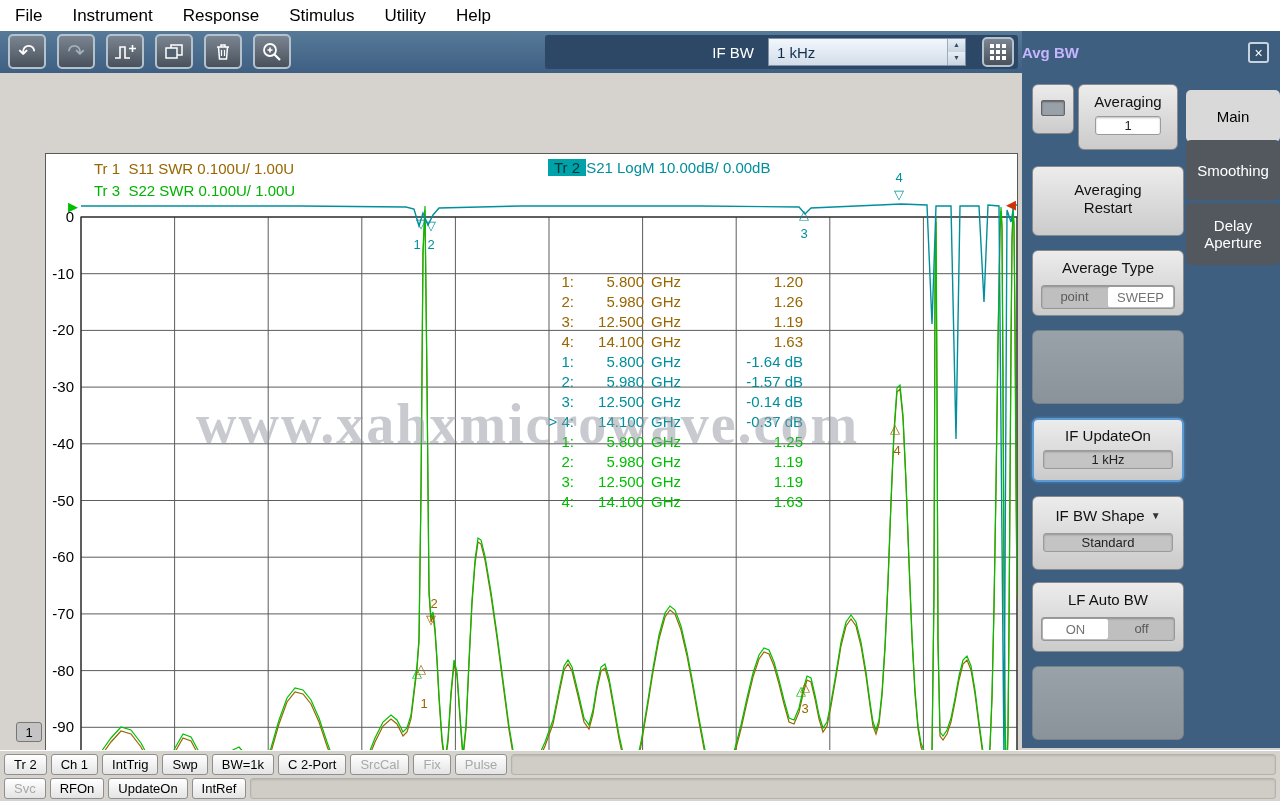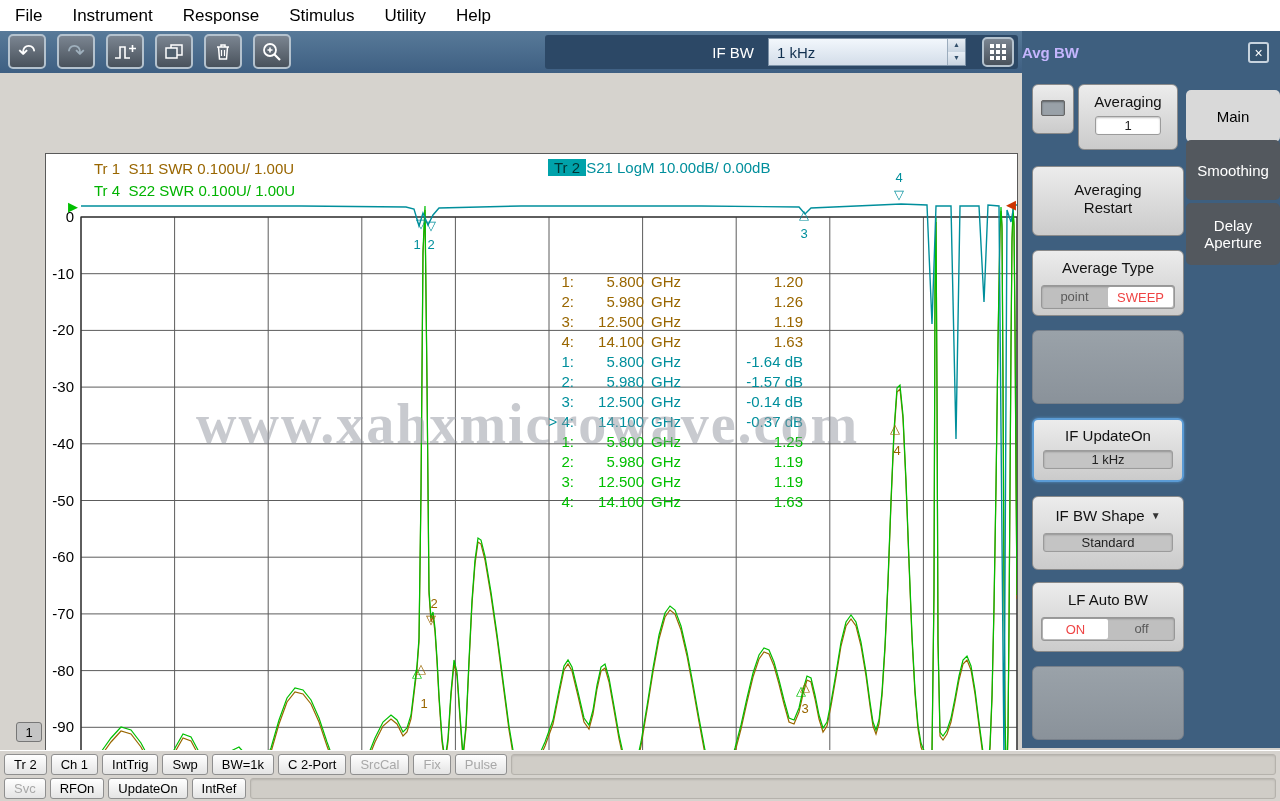--- a/index.html
+++ b/index.html
@@ -69,21 +69,21 @@
   .pbl.row{display:flex;align-items:center;justify-content:center;gap:6px;padding:0 8px;}
   .dd{font-size:10px;color:#333;}
   .inset{margin:5px auto 0;background:#c4c4c4;border:1px solid #9b9b9b;border-radius:3px;
          box-shadow:inset 0 1px 2px rgba(0,0,0,.25);font-size:13px;line-height:17px;color:#222;}
   .inset.white{background:#fff;}
   .ind-slot{width:22px;height:14px;margin:15px auto 0;background:#99a1a8;border:1px solid #666;
             border-radius:2px;box-shadow:inset 0 1px 2px rgba(0,0,0,.4);}
   .tog{display:flex;margin:8px 8px 0;background:#bfbfbf;border:1px solid #979797;border-radius:3px;
        height:22px;box-shadow:inset 0 1px 2px rgba(0,0,0,.25);overflow:hidden;}
   .tog span{flex:1;font-size:13px;line-height:22px;}
-  .tog .sel{background:#fff;color:#ef4444;border-radius:2px;margin:1px;}
+  .tog .sel{background:#fff;color:#737373;border-radius:2px;margin:1px;}
   .tog .unsel{color:#5a5a5a;}
   .blankbtn{position:absolute;background:linear-gradient(#9aa2a9,#8a929a);border:1px solid #78808a;
             border-radius:6px;box-sizing:border-box;}
   .tab{position:absolute;left:164px;width:94px;border-radius:5px;display:flex;align-items:center;
        justify-content:center;font-size:15px;text-align:center;cursor:pointer;box-sizing:border-box;}
   .tab.active{background:#d9d9d9;color:#000;}
   .tab.inactive{background:#53585e;color:#fff;}
   
   .statusbar{position:absolute;left:0;top:750px;width:1280px;height:51px;background:#d6d3ce;border-top:1px solid #fff;}
   .sbrow{position:absolute;left:4px;width:1272px;display:flex;gap:4px;height:21px;align-items:center;}
@@ -224,21 +224,21 @@
           <span class="pmk" style="left: 378px; top: 549px; color: rgb(153, 102, 0);">1</span>
           <span class="pmk" style="left: 759px; top: 532px; color: rgb(153, 102, 0);">△</span>
           <span class="pmk" style="left: 755px; top: 536px; color: rgb(0, 191, 0);">△</span>
           <span class="pmk" style="left: 759px; top: 554px; color: rgb(153, 102, 0);">3</span>
           <span class="pmk" style="left: 849px; top: 274px; color: rgb(153, 102, 0);">△</span>
           <span class="pmk" style="left: 851px; top: 296px; color: rgb(153, 102, 0);">4</span>
           <span class="pmk" style="left: 27px; top: 52px; color: rgb(0, 191, 0);">▶</span>
           <span class="pmk" style="left: 965px; top: 50px; color: rgb(204, 51, 0);">◀</span>
         </div>
       <div class="legend tr1 pre">Tr 1  S11 SWR 0.100U/ 1.00U</div>
-      <div class="legend tr4 pre">Tr 4  S22 SWR 0.100U/ 1.00U</div>
+      <div class="legend tr4 pre">Tr 3  S22 SWR 0.100U/ 1.00U</div>
       <div class="legend tr2wrap">
         <span class="tr2badge">Tr 2</span><span class="tr2text pre">S21 LogM 10.00dB/ 0.00dB</span>
       </div>
       <div id="mtable" class="mtable">
           <div class="mrow" style="color: rgb(153, 102, 0);">
             <span class="mc1">1:</span>
             <span class="mc2">5.800</span>
             <span class="mc3">GHz</span>
             <span class="mc4">1.20</span>
           </div>

